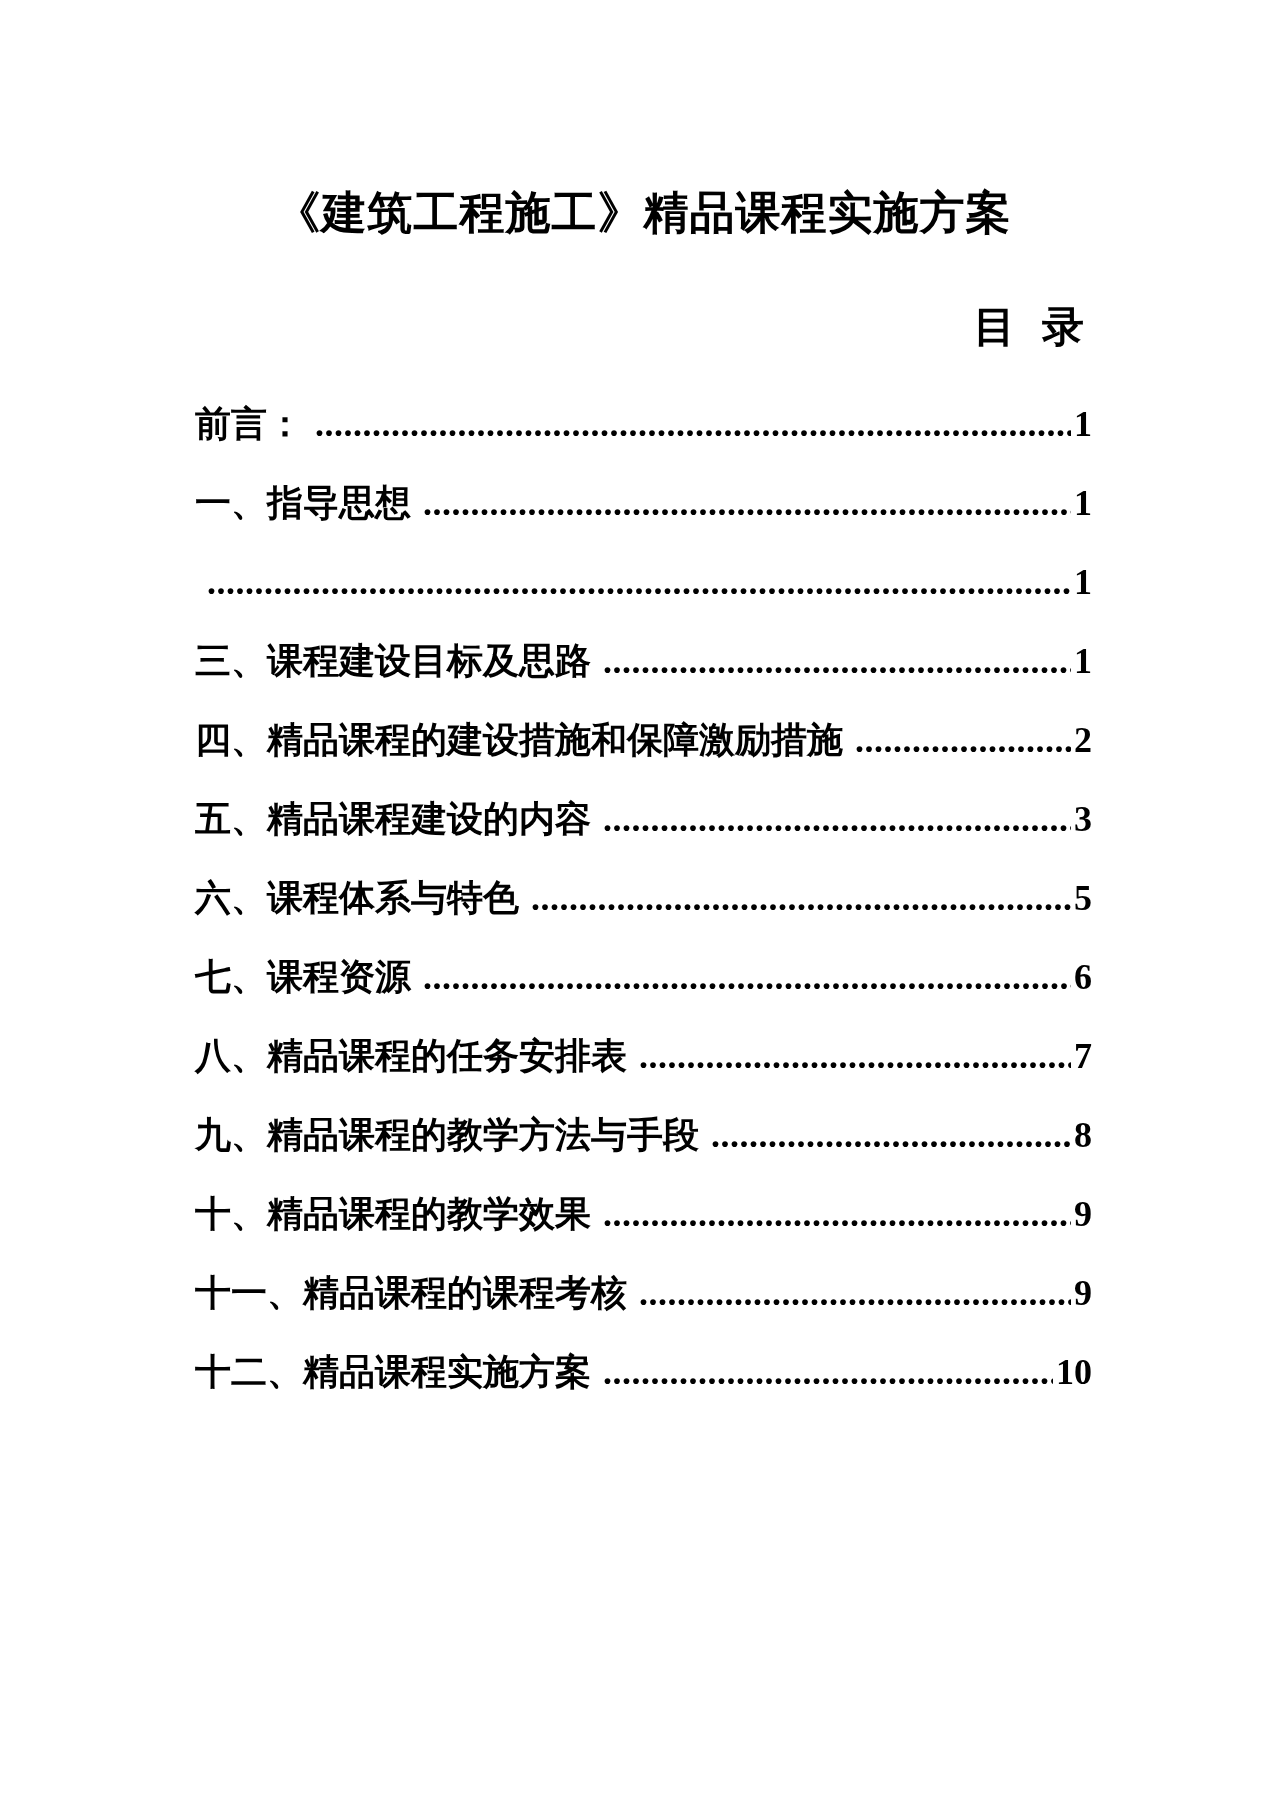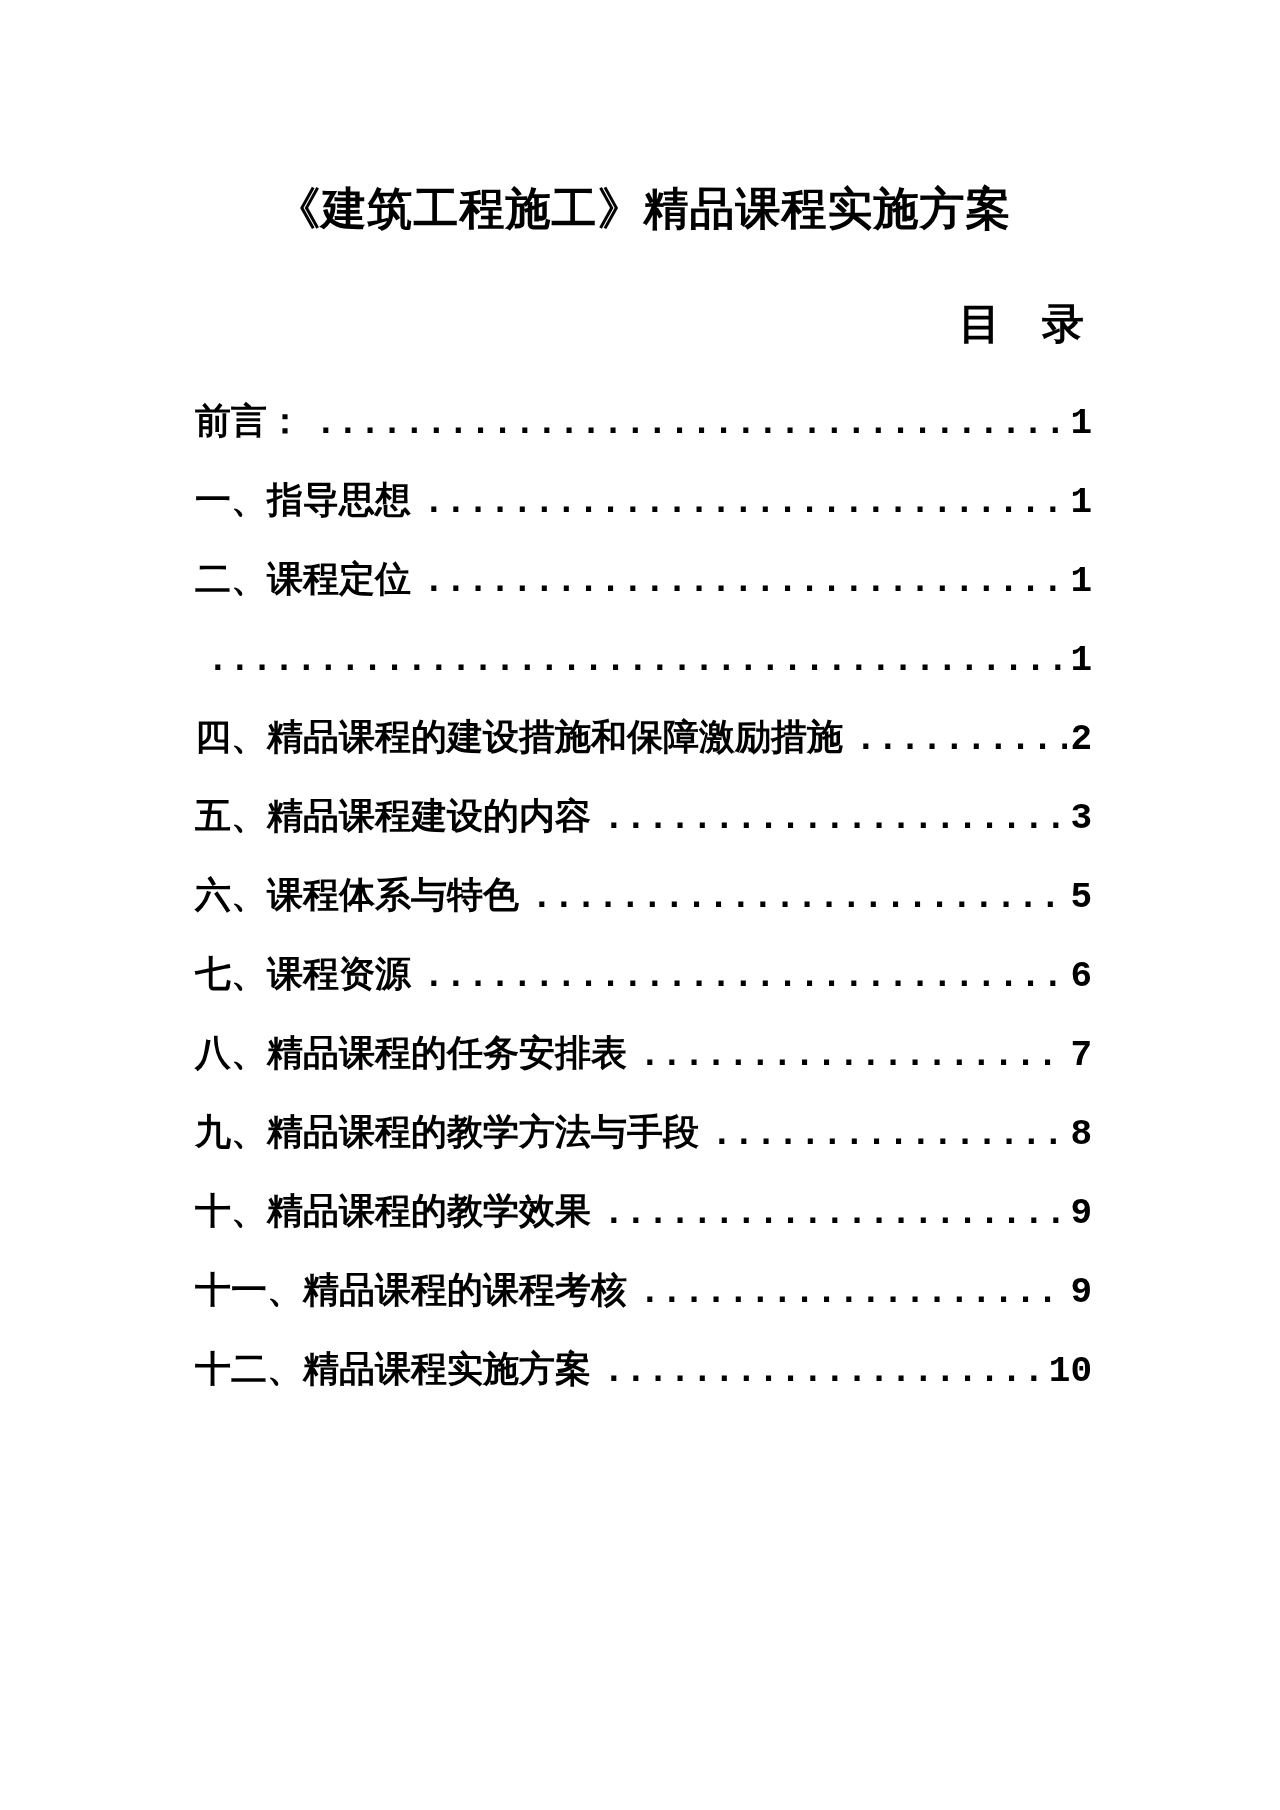--- a/index.html
+++ b/index.html
@@ -2,21 +2,21 @@
 <html><head>
 <meta charset="utf-8">
 <style>
   html, body { margin: 0; padding: 0; background: #ffffff; }
   .page {
     position: relative;
     width: 1280px;
     height: 1810px;
     background: #ffffff;
     color: #000000;
-    font-family: Liberation Mono, monospace;
+    font-family: Liberation Serif, serif;
     font-weight: bold;
     overflow: hidden;
     box-sizing: border-box;
     padding: 186px 188px 0 195px;
   }
   .doc-title {
     margin: 0;
     font-size: 45px;
     line-height: 54px;
     letter-spacing: 1px;
@@ -72,25 +72,25 @@
       <span class="toc-label">前言：</span>
       <span class="toc-leader">............................................................................................................................................................................................................................................................................................................</span>
       <span class="toc-page">1</span>
     </div>
     <div class="toc-row">
       <span class="toc-label">一、指导思想</span>
       <span class="toc-leader">............................................................................................................................................................................................................................................................................................................</span>
       <span class="toc-page">1</span>
     </div>
     <div class="toc-row">
-      <span class="toc-label">二、课程定位</span>
       <span class="toc-leader">............................................................................................................................................................................................................................................................................................................</span>
       <span class="toc-page">1</span>
     </div>
     <div class="toc-row">
+      <span class="toc-label">三、课程建设目标及思路</span>
       <span class="toc-leader">............................................................................................................................................................................................................................................................................................................</span>
       <span class="toc-page">1</span>
     </div>
     <div class="toc-row">
       <span class="toc-label">四、精品课程的建设措施和保障激励措施</span>
       <span class="toc-leader">............................................................................................................................................................................................................................................................................................................</span>
       <span class="toc-page">2</span>
     </div>
     <div class="toc-row">
       <span class="toc-label">五、精品课程建设的内容</span>

